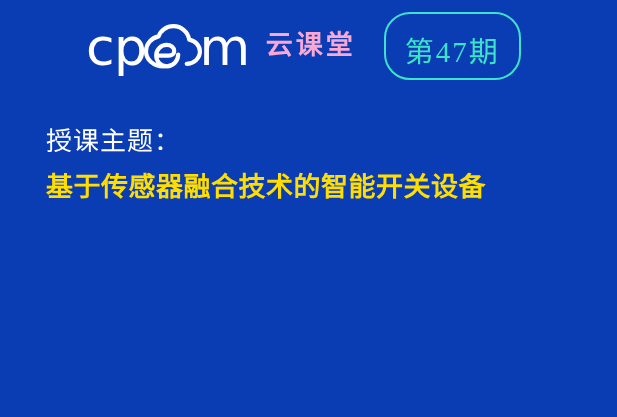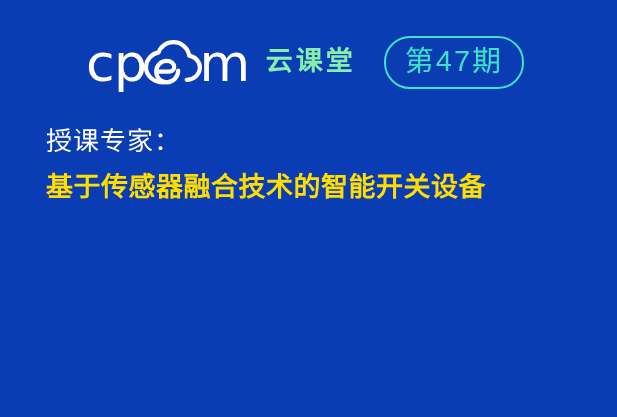--- a/index.html
+++ b/index.html
@@ -20,21 +20,21 @@
     height: 417px;
     background: #0a3cb4;
     box-sizing: border-box;
     overflow: hidden;
   }
 
   
   .header {
     position: absolute;
     left: 0;
-    top: 34px;
+    top: 18px;
     width: 617px;
     height: 56px;
     display: flex;
     align-items: center;
     justify-content: flex-start;
     padding-left: 86px;
     box-sizing: border-box;
   }
 
   .brand {
@@ -62,42 +62,42 @@
 
   .brand-cloud {
     width: 60px;
     height: 46px;
     display: block;
     margin: 0 -3px 0 -4px;
     align-self: flex-end;
   }
 
   .brand-sub {
-    color: #86efac;
+    color: #f9a8d4;
     font-size: 27px;
     line-height: 30px;
     font-weight: 700;
     letter-spacing: 3px;
     margin-left: 16px;
     margin-bottom: 2px;
     font-family: Liberation Serif, serif;
   }
 
   .episode-badge {
     margin-left: 28px;
     border: 2px solid #3de3c8;
     border-radius: 26px;
     color: #3de3c8;
     font-size: 29px;
     line-height: 1;
     font-weight: 500;
     letter-spacing: 2px;
-    padding: 9px 19px 11px 19px;
-    white-space: nowrap;
-    font-family: Liberation Sans, sans-serif;
+    padding: 24px 19px 11px 19px;
+    white-space: nowrap;
+    font-family: Liberation Serif, serif;
     box-sizing: border-box;
   }
 
   
   .block {
     position: absolute;
     left: 46px;
   }
 
   .block-topic  { top: 124px; }
@@ -192,21 +192,21 @@
         <span class="brand-m">m</span>
       </div>
 
       <span class="brand-sub">云课堂</span>
 
       <span class="episode-badge">第47期</span>
     </div>
   </div>
 
   <div class="block block-topic">
-    <div class="label">授课专家：</div>
+    <div class="label">授课主题：</div>
     <div class="topic-title">基于传感器融合技术的智能开关设备</div>
   </div>
 
   <div class="block block-expert">
 
   </div>
 
 </div>
 
 </body></html>

